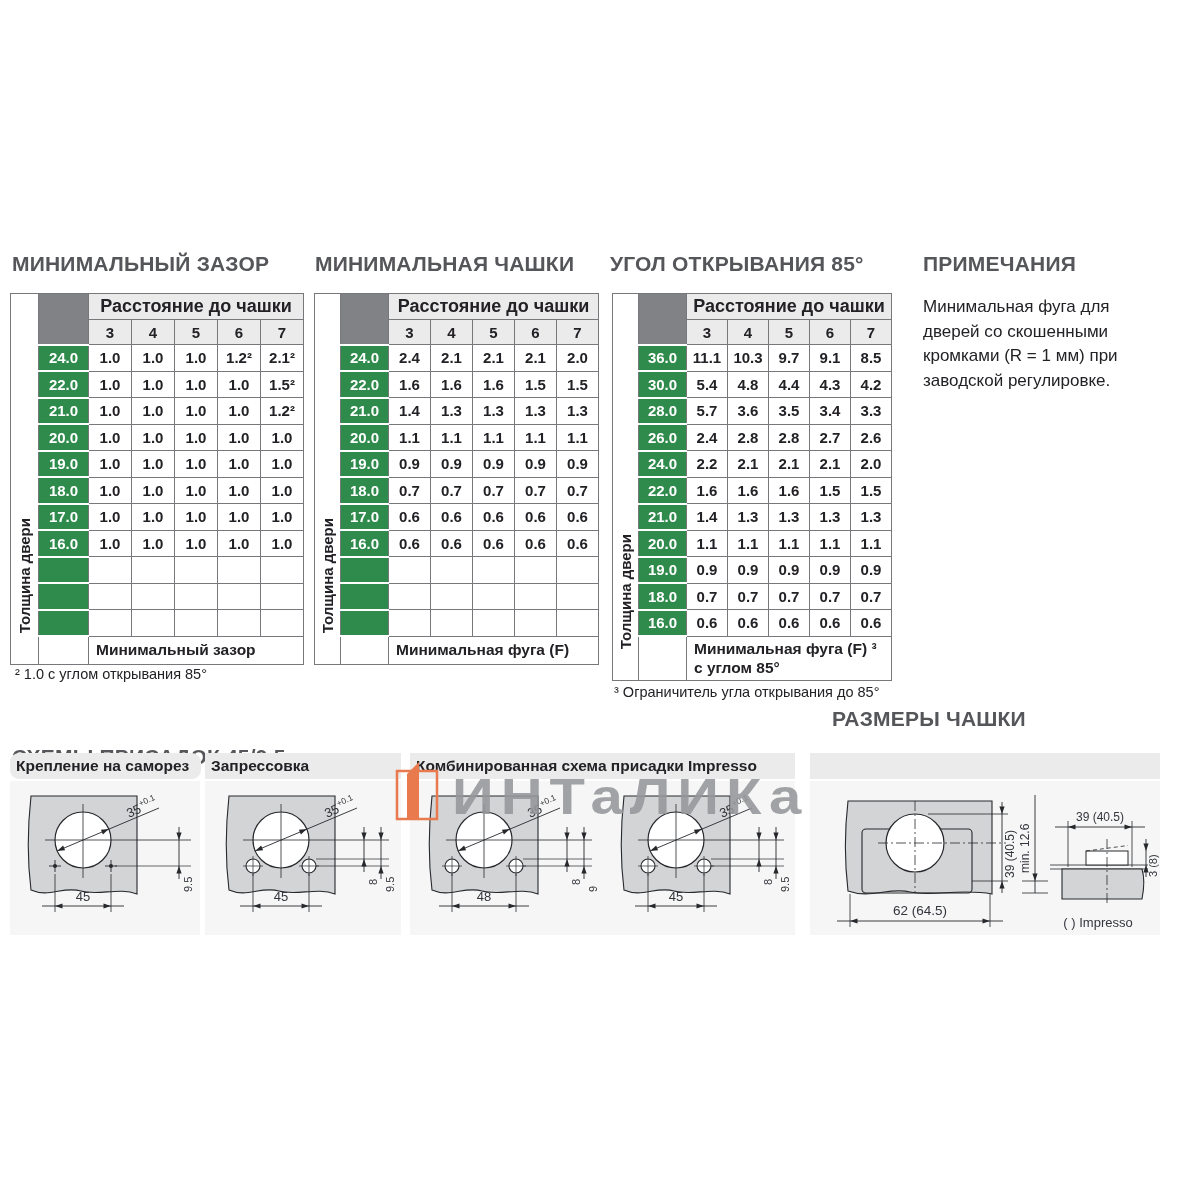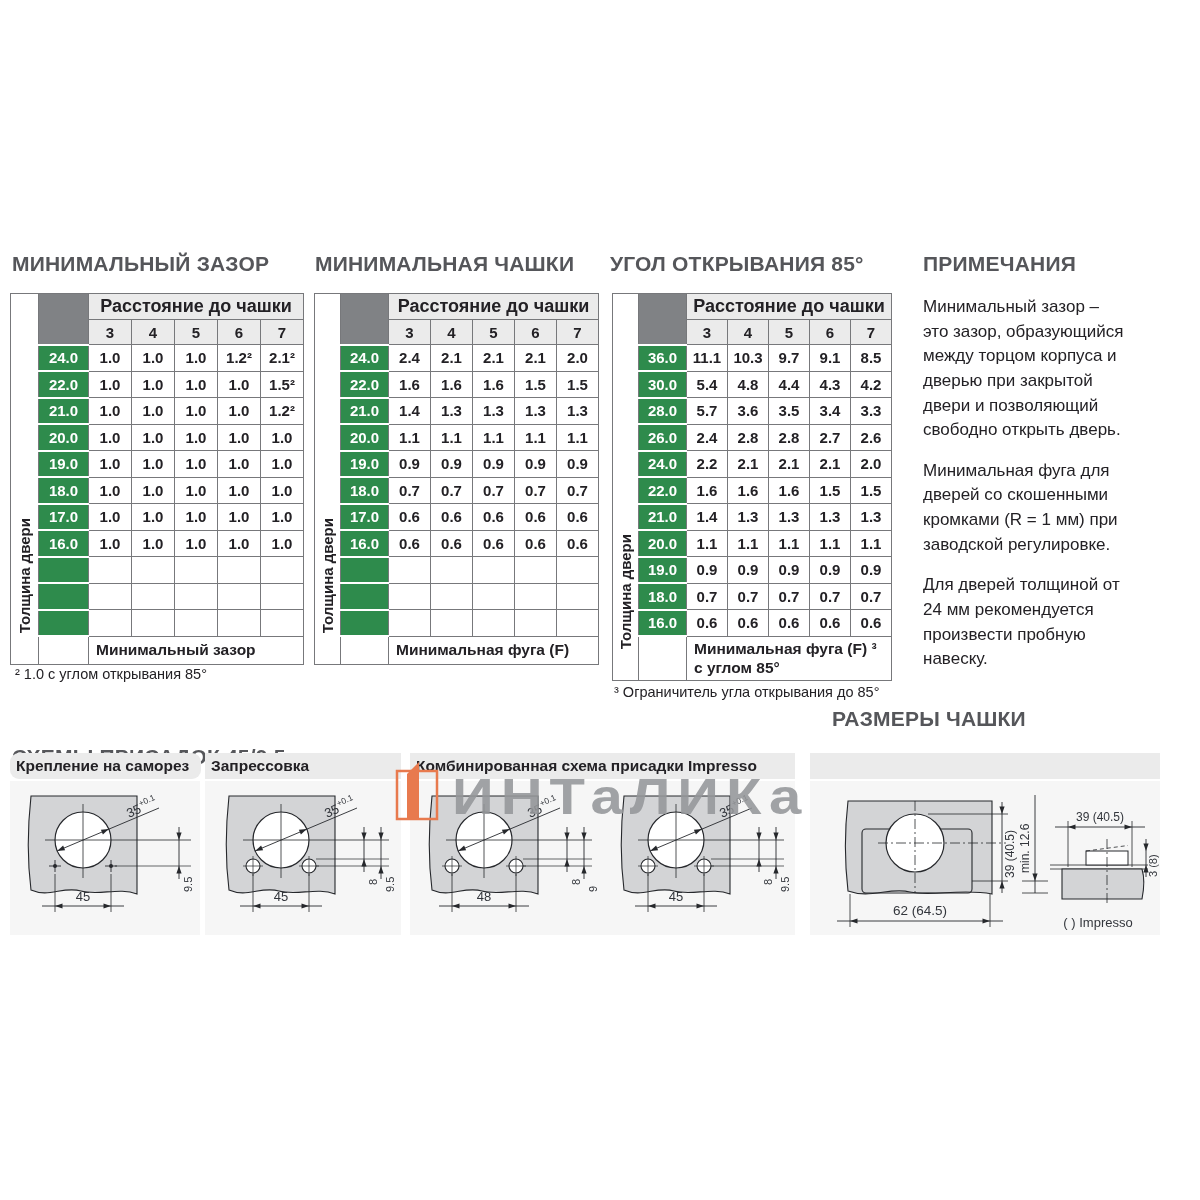--- a/index.html
+++ b/index.html
@@ -398,23 +398,21 @@
           <td class="foot" colspan="5">Минимальная фуга (F) ³<br>с углом 85°</td>
         </tr>
       </tbody>
     </table>
   </div>
 
 <div class="abs footnote" style="left:15px;top:666px;">² 1.0 с углом открывания 85°</div>
 <div class="abs footnote" style="left:614px;top:684px;">³ Ограничитель угла открывания до 85°</div>
 
 <div class="abs notes" style="left:923px;top:295px;">
-  <p class="note-p">Минимальный зазор – это зазор, образующийся между торцом корпуса и дверью при закрытой двери и позволяющий свободно открыть дверь.</p>
   <p class="note-p">Минимальная фуга для дверей со скошенными кромками (R = 1 мм) при заводской регулировке.</p>
-  <p class="note-p">Для дверей толщиной от 24 мм рекомендуется произвести пробную навеску.</p>
 </div>
 
 <div class="abs sect-title" style="left:12px;top:745px;">СХЕМЫ ПРИСАДОК 45/9.5</div>
 <div class="abs sect-title" style="left:832px;top:707px;">РАЗМЕРЫ ЧАШКИ</div>
 
 <div class="abs dhead" style="left:10px;top:753px;width:191px;border-radius:9px;">Крепление на саморез</div>
 <div class="abs dhead" style="left:205px;top:753px;width:196px;">Запрессовка</div>
 <div class="abs dhead" style="left:410px;top:753px;width:385px;">Комбинированная схема присадки Impresso</div>
 <div class="abs dhead" style="left:810px;top:753px;width:350px;"></div>
 

